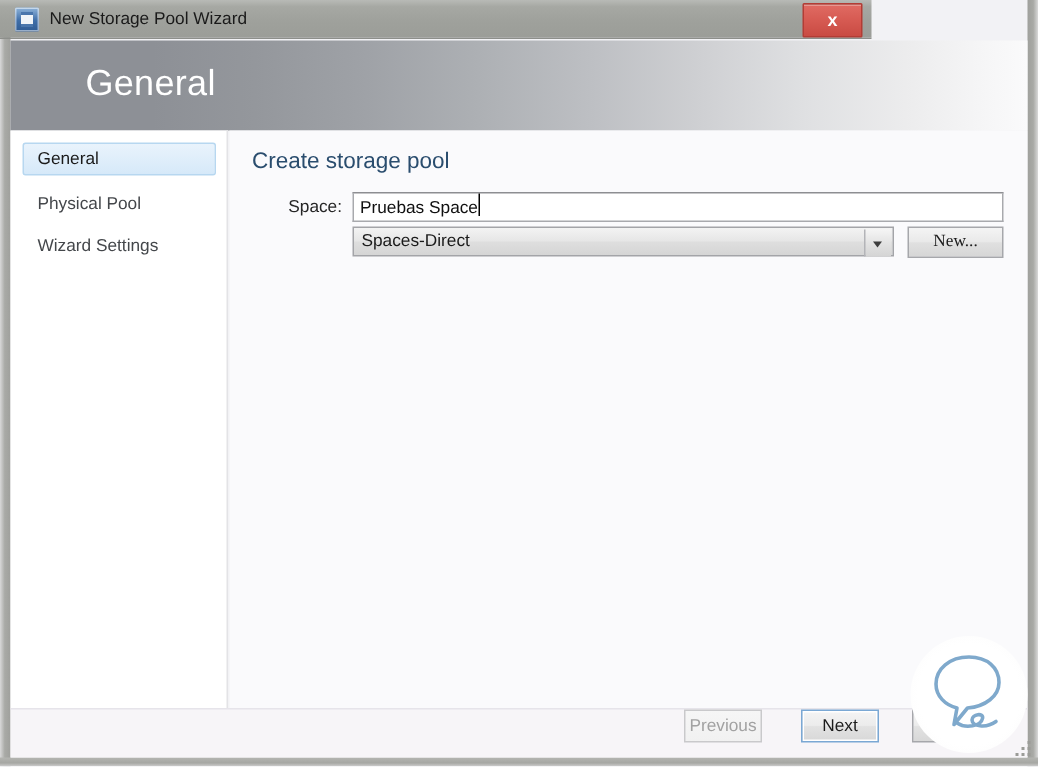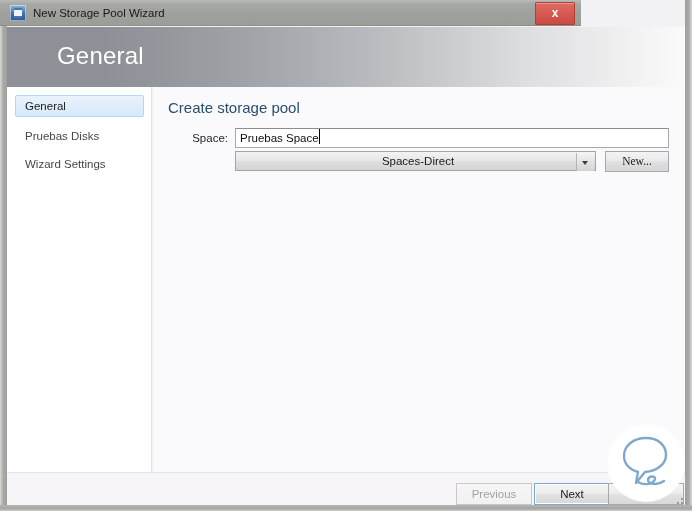--- a/index.html
+++ b/index.html
@@ -193,21 +193,21 @@
   #name-caret {
     position: absolute;
     left: 0px; top: 2px;
     width: 1px; height: 15px;
     background: #000;
   }
 
   #class-wrap {
     position: absolute;
     left: 82px; top: 0;
-    width: 361px; height: 31px; text-align: center;
+    width: 361px; height: 31px;
   }
   #class-select {
     position: absolute;
     left: 0; top: 0;
     width: 361px; height: 20px;
     background: linear-gradient(to bottom, #f3f3f3 0%, #e6e6e6 48%, #dedede 52%, #d5d5d5 100%);
     border: 1px solid #a3a4a8;
     box-sizing: border-box;
     font-size: 11.5px;
     color: #1a1a1a;
@@ -253,23 +253,23 @@
     position: absolute;
     left: 7px; top: 472px;
     width: 678px;
     height: 33px;
     background: #f7f5f8;
     border-top: 1px solid #e6e4ea;
     box-sizing: border-box;
   }
   .footer-btn {
     position: absolute;
-    top: 10px;
+    top: 0;
     height: 22px;
-    width: 76px;
+    width: 52px;
     font-size: 11.5px;
     text-align: center;
     line-height: 20px;
     box-sizing: border-box;
     background: linear-gradient(to bottom, #f4f4f4 0%, #ececec 48%, #e2e2e2 52%, #d8d8d8 100%);
     border: 1px solid #a6a7ab;
     color: #1c1c1c;
     cursor: pointer;
   }
   #btn-previous {
@@ -329,21 +329,21 @@
 
   <div id="banner">
     <div id="banner-title">General</div>
   </div>
 
   <div id="sidebar">
     <div class="side-item selected" style="top:8px;">
       <span>General</span>
     </div>
     <div class="side-item" style="top:38px;">
-      <span>Pruebas Disks</span>
+      <span>Physical Pool</span>
     </div>
     <div class="side-item" style="top:66px;">
       <span>Wizard Settings</span>
     </div>
   </div>
 
   <div id="content">
     <div id="content-heading">Create storage pool</div>
 
     <div class="field-row" style="top:41px;">

